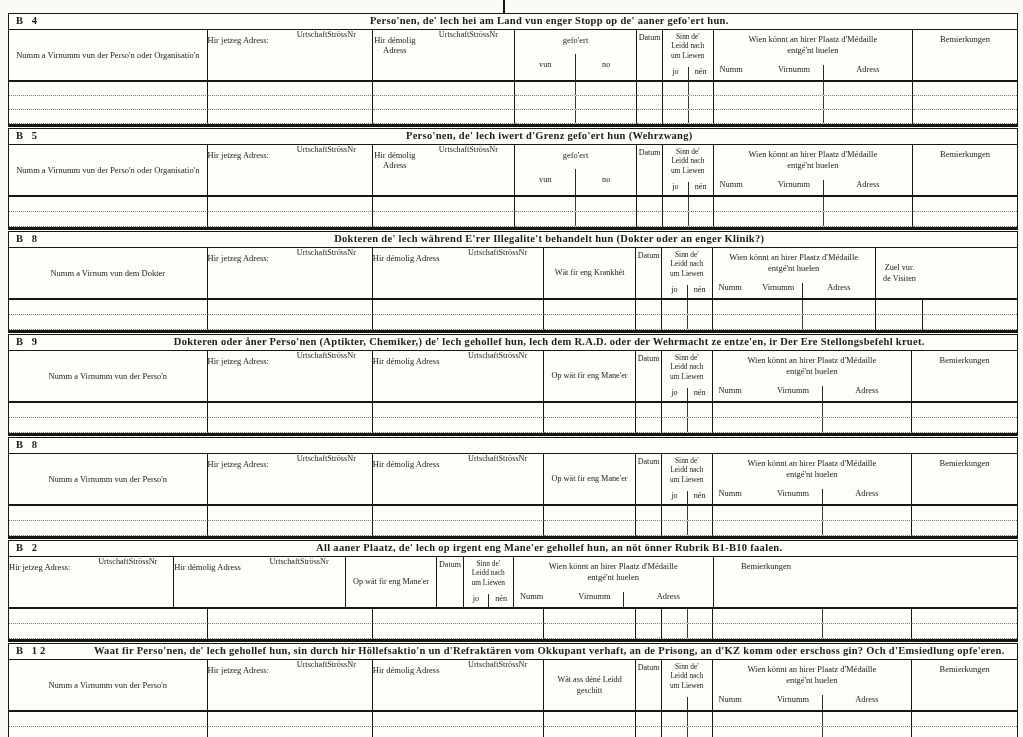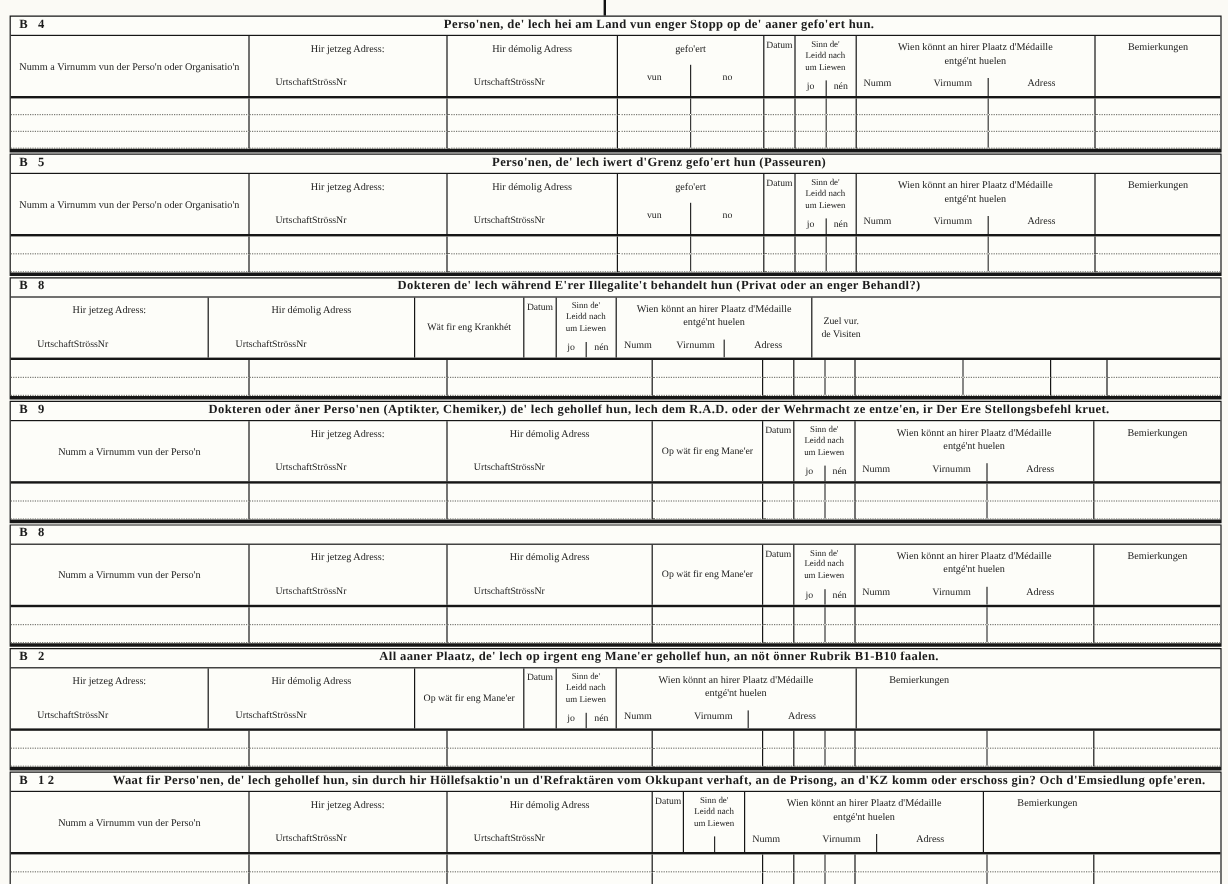--- a/index.html
+++ b/index.html
@@ -34,21 +34,21 @@
     border-bottom:2px solid #161616;
     font-size:8.5px;line-height:1.2;
   }
   .hcell{
     box-sizing:border-box;border-right:1.4px solid #161616;
     position:relative;overflow:hidden;
   }
   .hcell:last-child{border-right:none;}
   .hc-center{display:flex;align-items:center;justify-content:center;text-align:center;padding:0 6px;}
   .hc-top{text-align:center;padding-top:4px;}
-  .addr{display:flex;flex-direction:column;justify-content:space-between;}
+  .addr{display:flex;justify-content:space-between;}
   .addr-top{text-align:center;padding-top:5px;}
   .addr-sub{display:flex;justify-content:flex-start;padding:0 16px 6px 22px;font-size:8.2px;}
   .gef{display:flex;flex-direction:column;justify-content:space-between;}
   .gef-top{text-align:center;padding-top:5px;}
   .gef-sub{display:flex;height:26px;font-size:8.2px;}
   .gef-sub span{width:50%;text-align:center;padding-top:6px;box-sizing:border-box;}
   .divl{border-left:1px solid #2a2a2a;}
   .datum-cell{text-align:center;font-size:8px;padding-top:3px;}
   .sinn{display:flex;flex-direction:column;justify-content:space-between;}
   .sinn-lines{font-size:7.4px;text-align:center;padding-top:2px;line-height:1.25;}
@@ -179,21 +179,21 @@
             <div class="dcell" style="width: 19.8%;">
               <span class="subdiv" style="left: 55%;"></span>
             </div>
             <div class="dcell" style="width: 10.3%;"></div>
           </div>
         </div>
       </section>
       <section class="form-section">
         <div class="titlebar">
           <span class="sec-id">B 5</span>
-          <span class="sec-title">Perso'nen, de' lech iwert d'Grenz gefo'ert hun (Passeuren)</span>
+          <span class="sec-title">Perso'nen, de' lech iwert d'Grenz gefo'ert hun (Wehrzwang)</span>
         </div>
         <div class="hdr">
           <div class="hcell hc-center" style="width: 19.7%;">Numm a Virnumm vun der Perso'n oder Organisatio'n</div>
           <div class="hcell addr" style="width: 16.4%;">
             <div class="addr-top">Hir jetzeg Adress:</div>
             <div class="addr-sub">
               <span>Urtschaft</span>
               <span>Ströss</span>
               <span>Nr</span>
             </div>
@@ -269,23 +269,24 @@
             <div class="dcell" style="width: 19.8%;">
               <span class="subdiv" style="left: 55%;"></span>
             </div>
             <div class="dcell" style="width: 10.3%;"></div>
           </div>
         </div>
       </section>
       <section class="form-section">
         <div class="titlebar">
           <span class="sec-id">B 8</span>
-          <span class="sec-title">Dokteren de' lech während E'rer Illegalite't behandelt hun (Privat oder an enger Behandl?)</span>
+          <span class="sec-title">Dokteren de' lech während E'rer Illegalite't behandelt hun (Dokter oder an enger Klinik?)</span>
         </div>
         <div class="hdr">
+          <div class="hcell hc-center" style="width: 19.7%;">Numm a Virnum vun dem Dokter</div>
           <div class="hcell addr" style="width: 16.4%;">
             <div class="addr-top">Hir jetzeg Adress:</div>
             <div class="addr-sub">
               <span>Urtschaft</span>
               <span>Ströss</span>
               <span>Nr</span>
             </div>
           </div>
           <div class="hcell addr" style="width: 17%;">
             <div class="addr-top">Hir démolig Adress</div>
@@ -619,20 +620,24 @@
             </div>
           </div>
           <div class="hcell addr" style="width: 17%;">
             <div class="addr-top">Hir démolig Adress</div>
             <div class="addr-sub">
               <span>Urtschaft</span>
               <span>Ströss</span>
               <span>Nr</span>
             </div>
           </div>
+          <div class="hcell two-line" style="width: 9.1%;">
+            <div>Wät ass déné Leidd</div>
+            <div>geschitt</div>
+          </div>
           <div class="hcell datum-cell" style="width: 2.6%;">Datum</div>
           <div class="hcell sinn" style="width: 5%;">
             <div class="sinn-lines">
               <div>Sinn de'</div>
               <div>Leidd nach</div>
               <div>um Liewen</div>
             </div>
             <div class="sinn-sub">
               <span></span>
               <span class="divl"></span>

